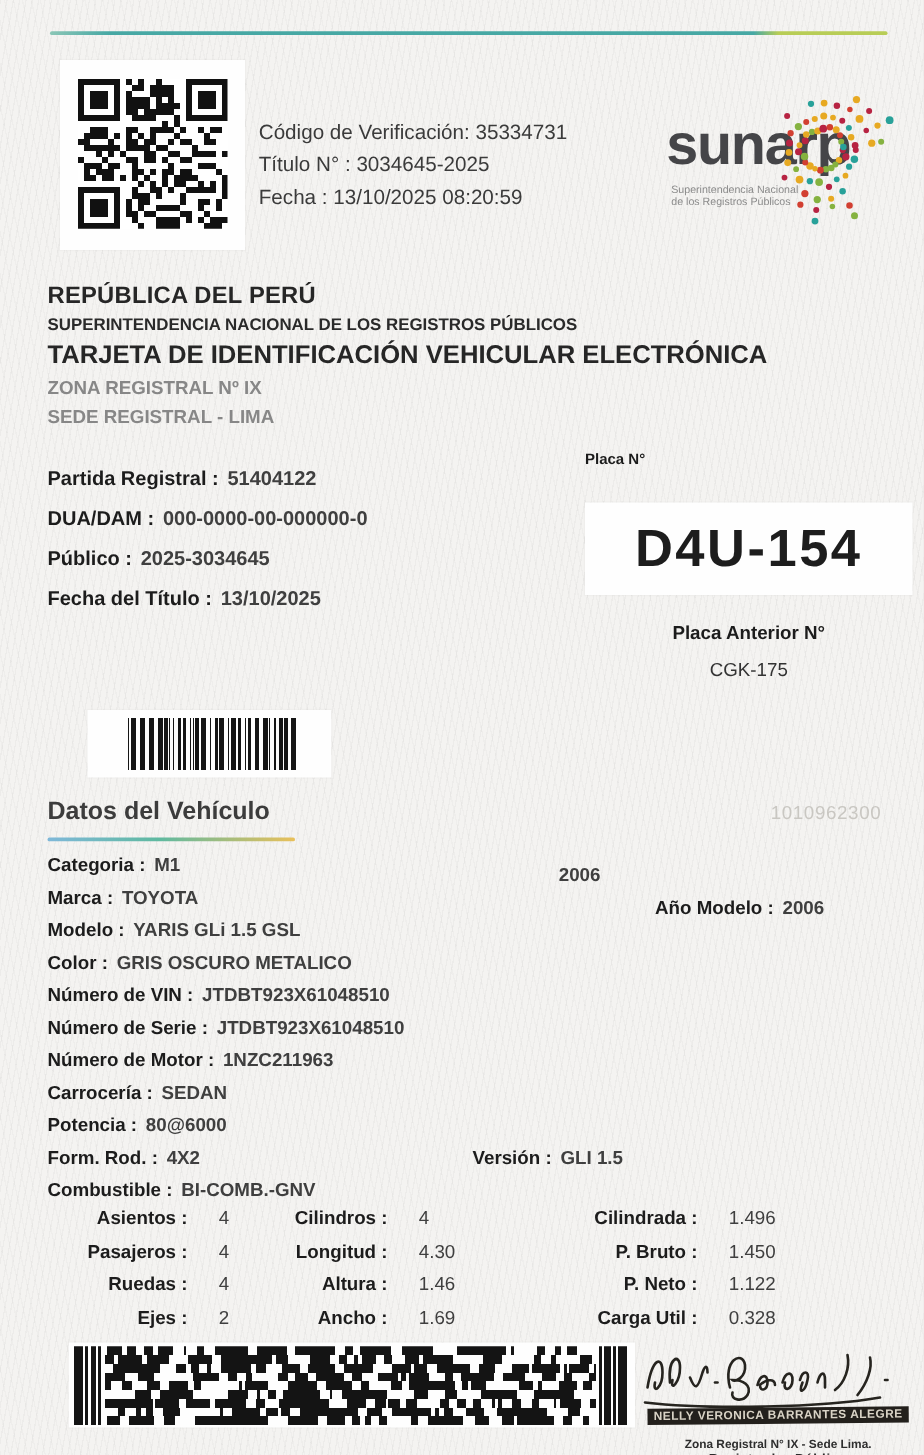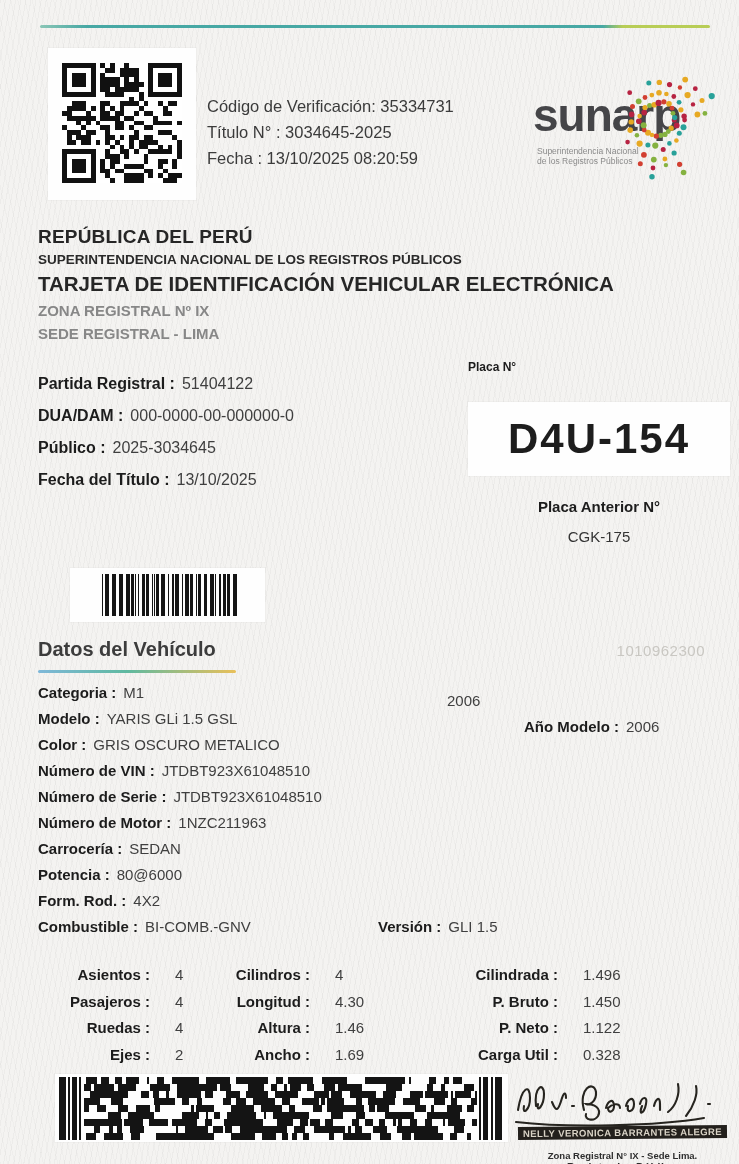--- a/index.html
+++ b/index.html
@@ -32,21 +32,21 @@
   .plate-prev-label{left:468px;top:498px;width:262px;text-align:center;font-size:15px;font-weight:800;color:#1c1c1c;}
   .plate-prev-num{left:468px;top:528px;width:262px;text-align:center;font-size:15px;color:#333;}
   .bc1-box{left:70px;top:568px;width:195px;height:54px;}
   .section-title{left:38px;top:638px;font-size:20px;font-weight:800;color:#3c3c3c;}
   .section-underline{left:38px;top:670px;width:198px;height:3px;border-radius:2px;
     background:linear-gradient(90deg,#7fb8d9 0%,#5fb9a0 45%,#e9c05a 100%);}
   .docnum{right:34px;top:642px;font-size:15px;color:#c9c7c2;letter-spacing:.5px;}
   .vfields{left:38px;top:680px;font-size:15px;}
   .vfields .row{line-height:26px;white-space:nowrap;}
   .lbl{font-weight:800;color:#1c1c1c;}
-  .val{color:#3f3f3f;margin-left:7px;}
+  .val{color:#3f3f3f;margin-left:7px;font-weight:bold;}
   .yfields{left:440px;top:688px;width:238px;font-size:15px;}
   .yfields .row{display:flex;line-height:26px;}
   .yfields .lbl{flex:1;text-align:right;}
   .yfields .val{width:52px;}
   .version-row{left:378px;top:914px;font-size:15px;line-height:26px;white-space:nowrap;}
   .specs{top:962px;font-size:15px;}
   .spec-col{position:absolute;top:0;}
   .spec{display:flex;line-height:26.5px;white-space:nowrap;gap:16px;}
   .spec .sl{font-weight:800;color:#1c1c1c;text-align:right;}
   .spec .sv{margin-left:9px;color:#3f3f3f;}
@@ -198,20 +198,21 @@
       <path id="bars1" fill="#151515" d="M0 0h1v42h-1zM3 0h4v42h-4zM10 0h4v42h-4zM17 0h4v42h-4zM24 0h4v42h-4zM29 0h3v42h-3zM33 0h1v42h-1zM36 0h1v42h-1zM40 0h3v42h-3zM44 0h3v42h-3zM50 0h1v42h-1zM52 0h1v42h-1zM54 0h3v42h-3zM59 0h4v42h-4zM66 0h1v42h-1zM70 0h2v42h-2zM73 0h4v42h-4zM80 0h1v42h-1zM83 0h4v42h-4zM88 0h3v42h-3zM94 0h1v42h-1zM96 0h3v42h-3zM102 0h3v42h-3zM108 0h4v42h-4zM113 0h1v42h-1zM117 0h2v42h-2zM121 0h3v42h-3zM125 0h3v42h-3zM131 0h4v42h-4z"></path>
     </svg>
   </div>
 
   <div class="abs section-title">Datos del Vehículo</div>
   <div class="abs section-underline"></div>
   <div class="abs docnum">1010962300</div>
 
   <div class="abs vfields">
     <div class="row"><span class="lbl">Categoria :</span><span class="val">M1</span></div>
+    <div class="row"><span class="lbl">Marca :</span><span class="val">TOYOTA</span></div>
     <div class="row"><span class="lbl">Modelo :</span><span class="val">YARIS GLi 1.5 GSL</span></div>
     <div class="row"><span class="lbl">Color :</span><span class="val">GRIS OSCURO METALICO</span></div>
     <div class="row"><span class="lbl">Número de VIN :</span><span class="val">JTDBT923X61048510</span></div>
     <div class="row"><span class="lbl">Número de Serie :</span><span class="val">JTDBT923X61048510</span></div>
     <div class="row"><span class="lbl">Número de Motor :</span><span class="val">1NZC211963</span></div>
     <div class="row"><span class="lbl">Carrocería :</span><span class="val">SEDAN</span></div>
     <div class="row"><span class="lbl">Potencia :</span><span class="val">80@6000</span></div>
     <div class="row"><span class="lbl">Form. Rod. :</span><span class="val">4X2</span></div>
     <div class="row"><span class="lbl">Combustible :</span><span class="val">BI-COMB.-GNV</span></div>
   </div>

